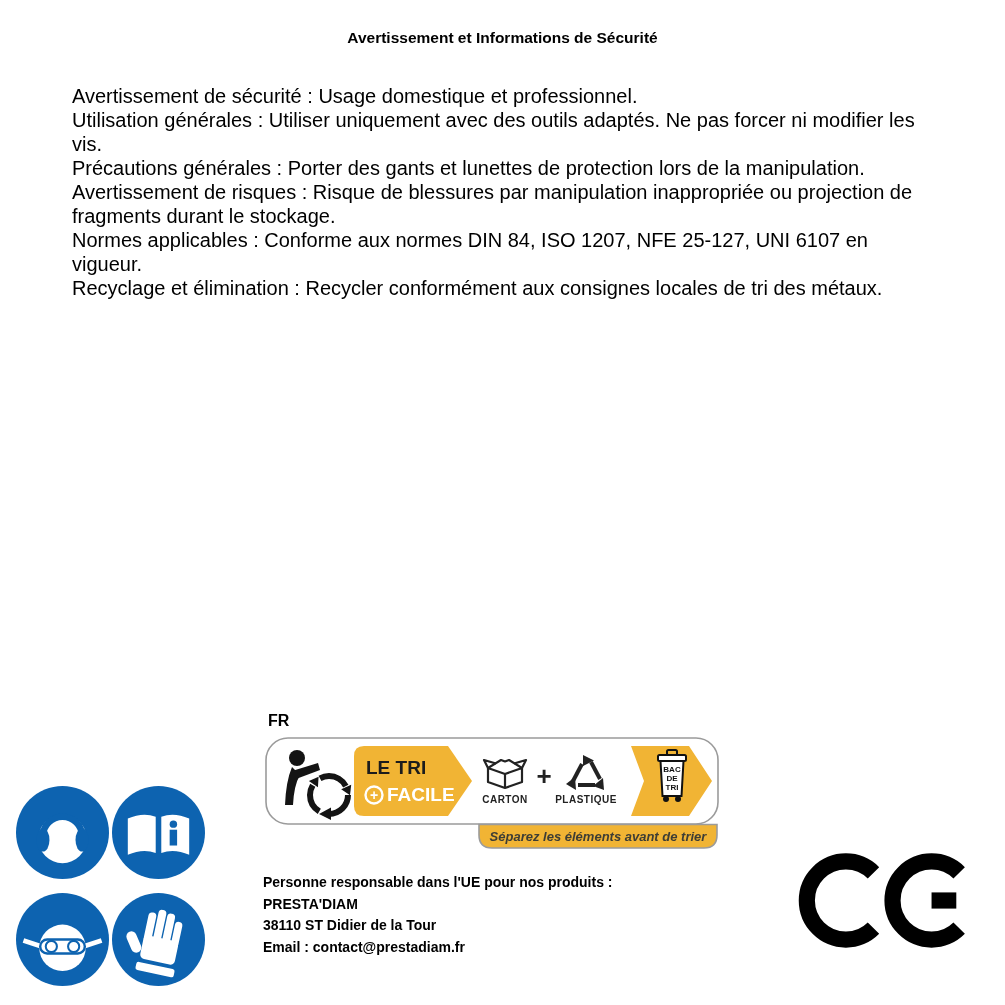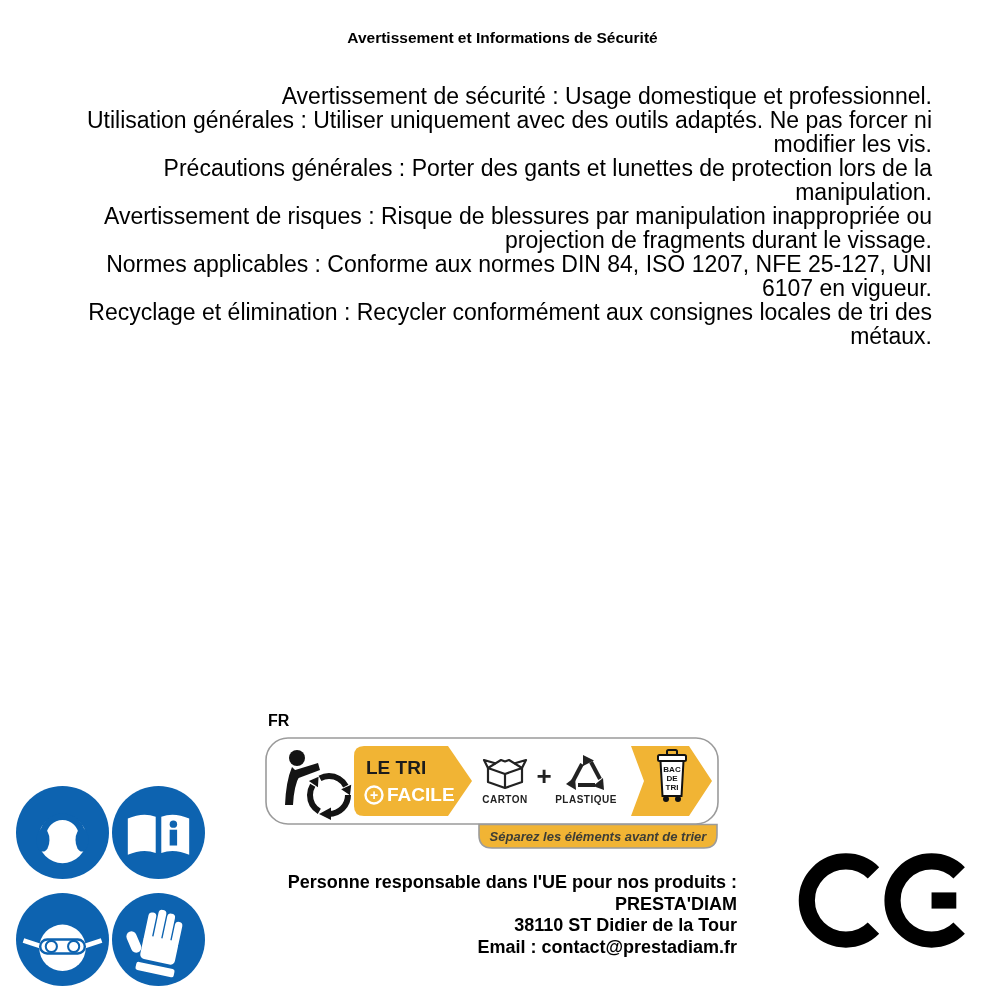--- a/index.html
+++ b/index.html
@@ -12,39 +12,39 @@
   }
   .page { position:absolute; inset:0; background:#fff;padding-left:37px; }
 
   .title {
     position:absolute; top:29px; left:0; width:100%;
     text-align:center; font-size:15.5px; font-weight:bold;
   }
 
   .warnings {
     position:absolute; left:72px; top:84px; width:860px;
-    font-size:23px; line-height:24px;text-align:right;
+    font-size:20px; line-height:24px;
   }
   .warnings p { margin:0; }
 
   .icons-grid {
     position:absolute; left:16px; top:786px;
     display:grid; grid-template-columns:93px 93px; gap:14px 3px;
   }
 
   .fr-label {
     position:absolute; left:268px; top:712px;
     font-size:16px; font-weight:bold;
   }
 
   .banner { position:absolute; left:265px; top:737px; }
 
   .responsible {
     position:absolute; left:263px; top:872px; width:474px;
-    text-align:right; font-weight:bold; font-size:18px; line-height:21.5px;
+    text-align:left; font-weight:bold; font-size:14px; line-height:21.5px;
   }
 
   .ce { position:absolute; left:798px; top:851px; }
 
   svg text { font-family:"Liberation Sans", sans-serif; }
   .banner-outline { fill:#fff; stroke:#9b9b9b; stroke-width:1.6; }
   .tagline-strip  { fill:#F1B434; stroke:#9b9b9b; stroke-width:1.6; }
   .tagline  { font-size:13px; font-weight:bold; font-style:italic; fill:#3d3d35; text-anchor:middle; }
   .lbl      { font-size:10px; font-weight:bold; fill:#222; text-anchor:middle; letter-spacing:0.5px; }
   .big-plus { font-size:26px; font-weight:bold; fill:#222; text-anchor:middle; }
@@ -57,21 +57,21 @@
 <body>
 
 <div class="page">
 
   <div class="title">Avertissement et Informations de Sécurité</div>
 
   <div class="warnings">
     <p>Avertissement de sécurité : Usage domestique et professionnel.</p>
     <p>Utilisation générales : Utiliser uniquement avec des outils adaptés. Ne pas forcer ni modifier les vis.</p>
     <p>Précautions générales : Porter des gants et lunettes de protection lors de la manipulation.</p>
-    <p>Avertissement de risques : Risque de blessures par manipulation inappropriée ou projection de fragments durant le vissage.</p>
+    <p>Avertissement de risques : Risque de blessures par manipulation inappropriée ou projection de fragments durant le stockage.</p>
     <p>Normes applicables : Conforme aux normes DIN 84, ISO 1207, NFE 25-127, UNI 6107 en vigueur.</p>
     <p>Recyclage et élimination : Recycler conformément aux consignes locales de tri des métaux.</p>
   </div>
 
   <div class="icons-grid">
 
     <svg width="93" height="93" viewBox="0 0 100 100">
       <circle cx="50" cy="50" r="50" fill="#0d63b0"></circle>
       <circle cx="50" cy="57" r="26" fill="#fff"></circle>
       <path d="M29 54 A21 21 0 0 1 71 54" fill="none" stroke="#0d63b0" stroke-width="7"></path>

